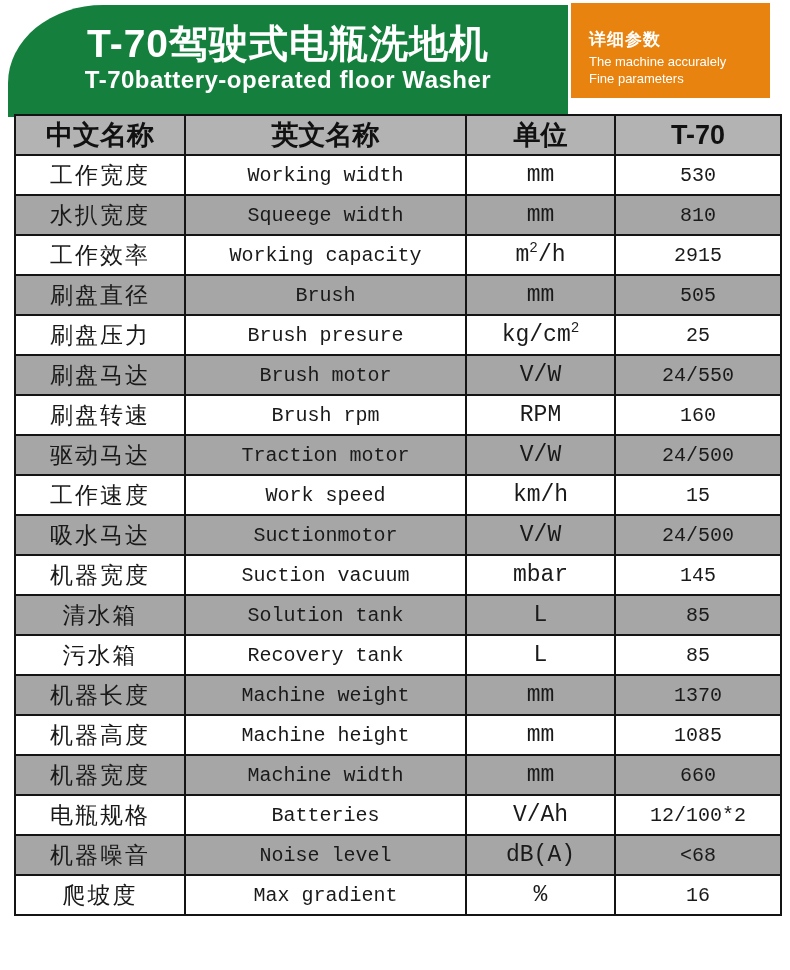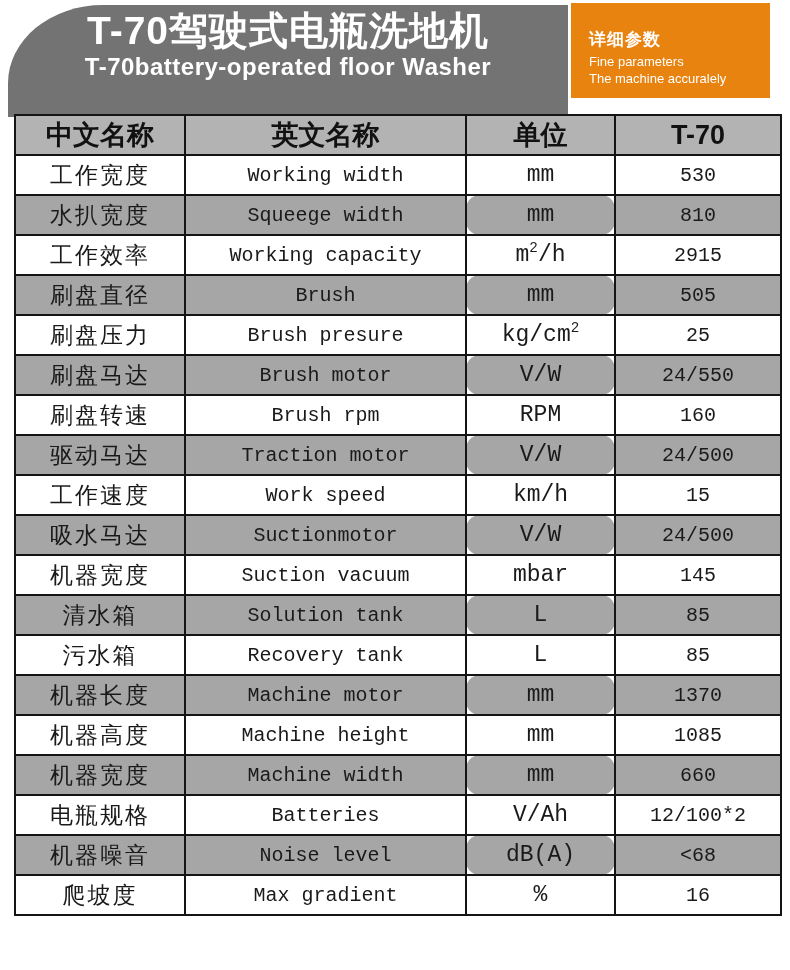--- a/index.html
+++ b/index.html
@@ -16,26 +16,26 @@
     overflow: hidden;
   }
 
   
   .banner-blue {
     position: absolute;
     left: 8px;
     top: 5px;
     width: 560px;
     height: 112px;
-    background: #737373;
+    background: #15803d;
     border-top-left-radius: 95px 78px;
     color: #ffffff;
     text-align: center;
     box-sizing: border-box;
-    padding-top: 6px;
+    padding-top: 19px;
   }
   .banner-title {
     font-size: 39px;
     font-weight: bold;
     letter-spacing: 1px;
     line-height: 1.05;
     white-space: nowrap;
   }
   .banner-sub {
     font-size: 24px;
@@ -106,21 +106,20 @@
     font-size: 23px;
     letter-spacing: 2px;
   }
   td.en {
     font-family: "Liberation Mono", monospace;
     font-size: 20px;
   }
   td.unit {
     font-family: "Liberation Mono", monospace;
     font-size: 23px;
-    border-radius: 14px;
   }
   td.val {
     font-family: "Liberation Mono", monospace;
     font-size: 20px;
   }
   td.unit sup {
     font-size: 0.62em;
     vertical-align: super;
     line-height: 0;
   }
@@ -130,22 +129,22 @@
 
 <div class="page">
 
   <div class="banner-blue">
     <div class="banner-title">T-70驾驶式电瓶洗地机</div>
     <div class="banner-sub">T-70battery-operated floor Washer</div>
   </div>
 
   <div class="banner-badge">
     <div class="badge-title">详细参数</div>
+    <div class="badge-line">The machine accuralely</div>
     <div class="badge-line">Fine parameters</div>
-    <div class="badge-line">The machine accuralely</div>
   </div>
 
   <table class="spec">
     <colgroup>
       <col style="width:170px">
       <col style="width:281px">
       <col style="width:149px">
       <col style="width:166px">
     </colgroup>
     <thead>
@@ -230,21 +229,21 @@
       <td class="val">85</td>
     </tr>
         <tr>
       <td class="cn">污水箱</td>
       <td class="en">Recovery tank</td>
       <td class="unit">L</td>
       <td class="val">85</td>
     </tr>
         <tr>
       <td class="cn">机器长度</td>
-      <td class="en">Machine motor</td>
+      <td class="en">Machine weight</td>
       <td class="unit">mm</td>
       <td class="val">1370</td>
     </tr>
         <tr>
       <td class="cn">机器高度</td>
       <td class="en">Machine height</td>
       <td class="unit">mm</td>
       <td class="val">1085</td>
     </tr>
         <tr>

